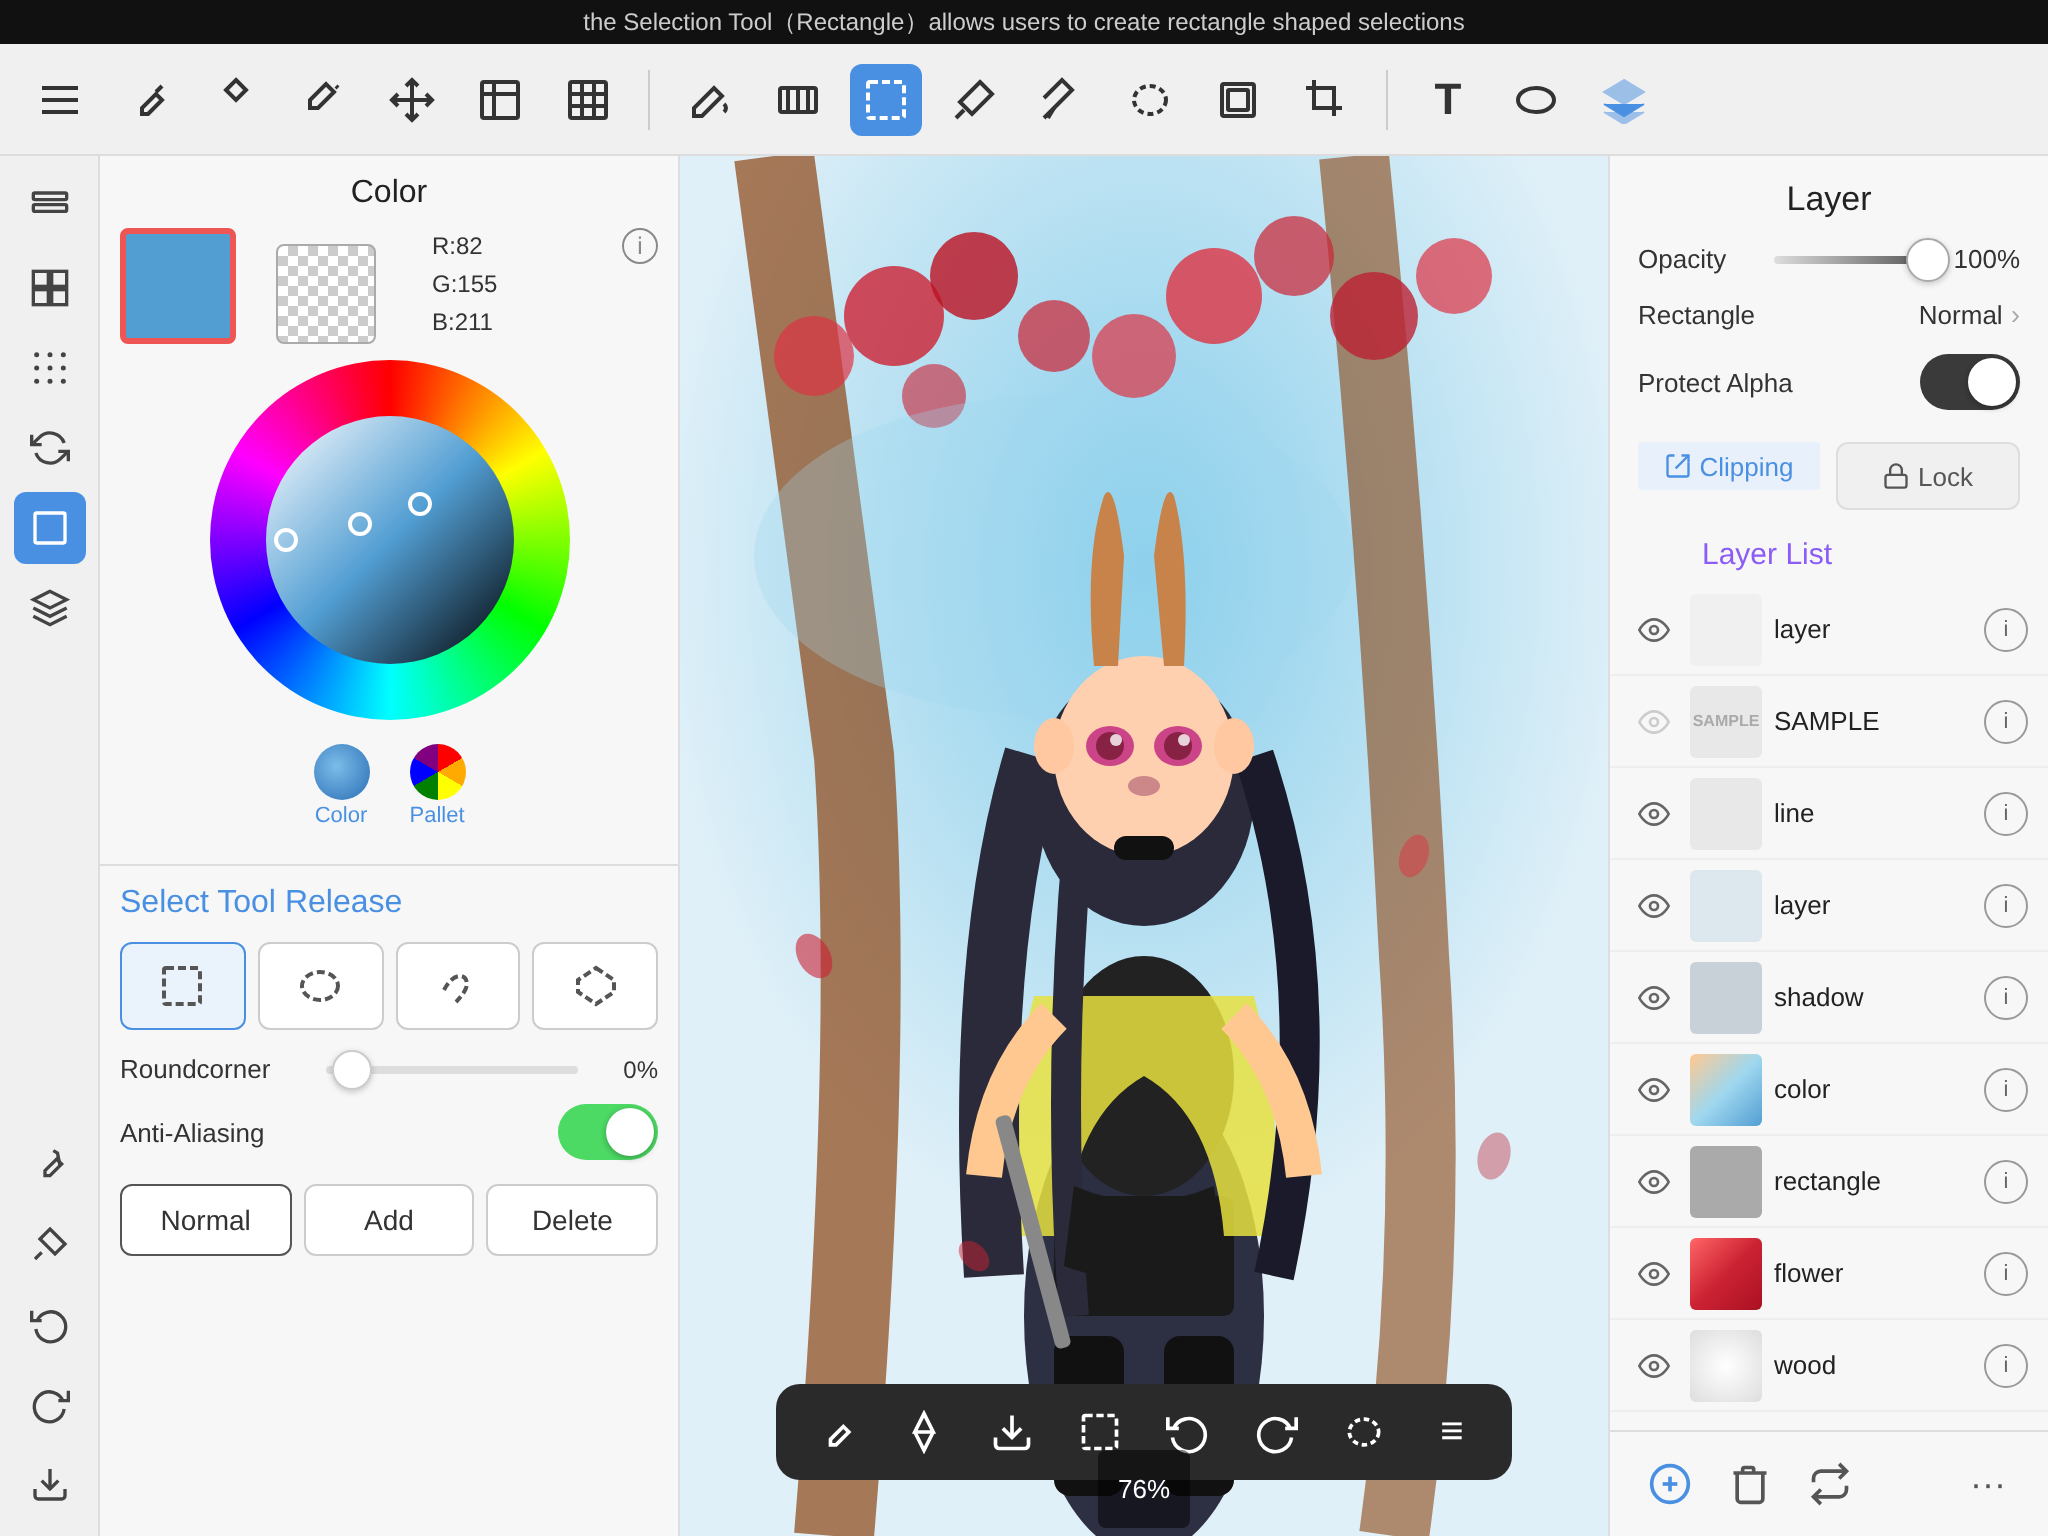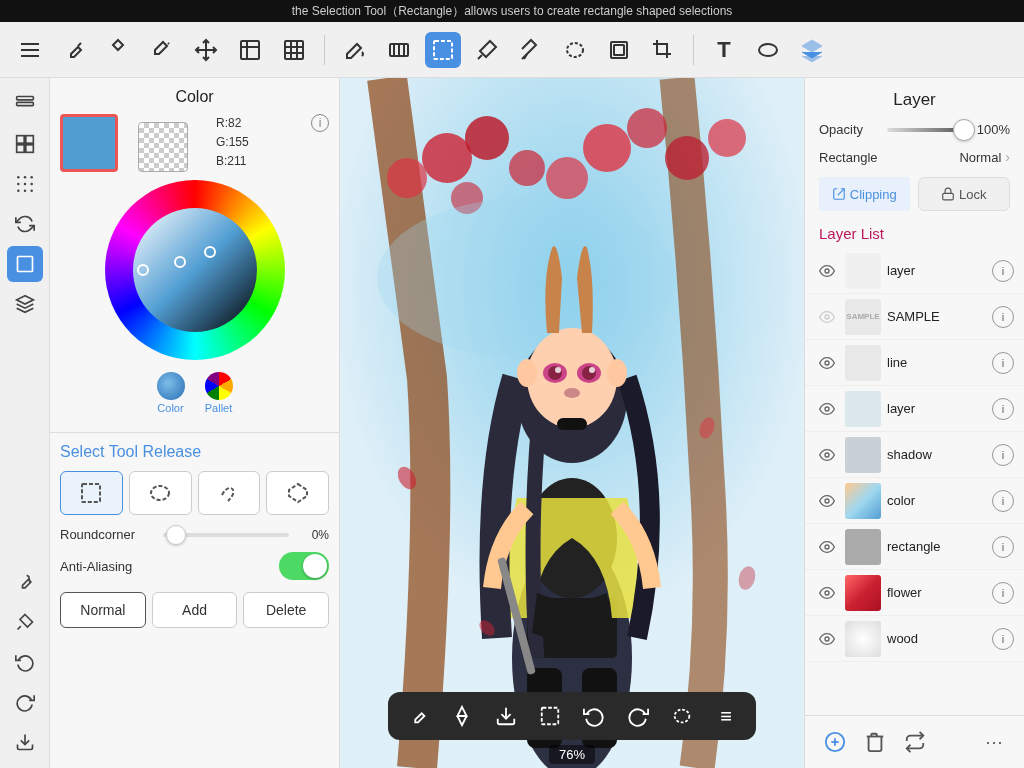--- a/index.html
+++ b/index.html
@@ -325,21 +325,21 @@
 
     
     .zoom-indicator {
       position: absolute;
       bottom: 4px;
       left: 50%;
       transform: translateX(-50%);
       color: white;
       font-size: 13px;
       background: rgba(0,0,0,0.5);
-      padding: 2px 10px;
+      padding: 12px 10px;
       border-radius: 4px;
     }
 
     
     .right-panel {
       width: 220px;
       background: #f7f7f7;
       border-left: 1px solid #ddd;
       display: flex;
       flex-direction: column;
@@ -429,21 +429,21 @@
       background: white;
       box-shadow: 0 1px 3px rgba(0,0,0,0.3);
     }
     .clipping-lock-row {
       display: flex;
       padding: 4px 14px 10px;
       gap: 8px;
     }
     .clipping-btn {
       flex: 1;
-      height: 34px;
+      height: 24px;
       border-radius: 2px;
       background: #e8f0fb;
       border: none;
       display: flex;
       align-items: center;
       justify-content: center;
       gap: 4px;
       font-size: 13px;
       color: #4a90e2;
       cursor: pointer;
@@ -459,21 +459,22 @@
       justify-content: center;
       gap: 4px;
       font-size: 13px;
       color: #555;
       cursor: pointer;
     }
     .layer-list-header {
       padding: 4px 14px 6px;
       font-size: 15px;
       font-weight: 500;
-      color: #be185d;
+      color: #8b5cf6;
+      margin-left: 32px;
     }
     .layer-list {
       flex: 1;
       overflow-y: auto;
     }
     .layer-item {
       display: flex;
       align-items: center;
       padding: 4px 10px;
       border-bottom: 1px solid #eee;
@@ -988,20 +989,26 @@
       </div>
       <div class="opacity-value">100%</div>
     </div>
 
     <div class="blending-row">
       <div class="blending-label">Rectangle</div>
       <div class="blending-value">Normal</div>
       <div class="chevron-right">›</div>
     </div>
 
+    <div class="protect-alpha-row">
+      <div class="protect-alpha-label">Protect Alpha</div>
+      <div class="toggle-switch-dark">
+        <div class="toggle-knob-right"></div>
+      </div>
+    </div>
 
     <div class="clipping-lock-row">
       <button class="clipping-btn">
         <svg width="14" height="14" viewBox="0 0 24 24" fill="none" stroke="#4a90e2" stroke-width="2">
             <path d="M9 3H5a2 2 0 0 0-2 2v14a2 2 0 0 0 2 2h14a2 2 0 0 0 2-2V9"></path>
             <polyline points="15 3 21 3 21 9"></polyline>
             <line x1="10" y1="14" x2="21" y2="3"></line>
           </svg>
         <span>Clipping</span>
       </button>

